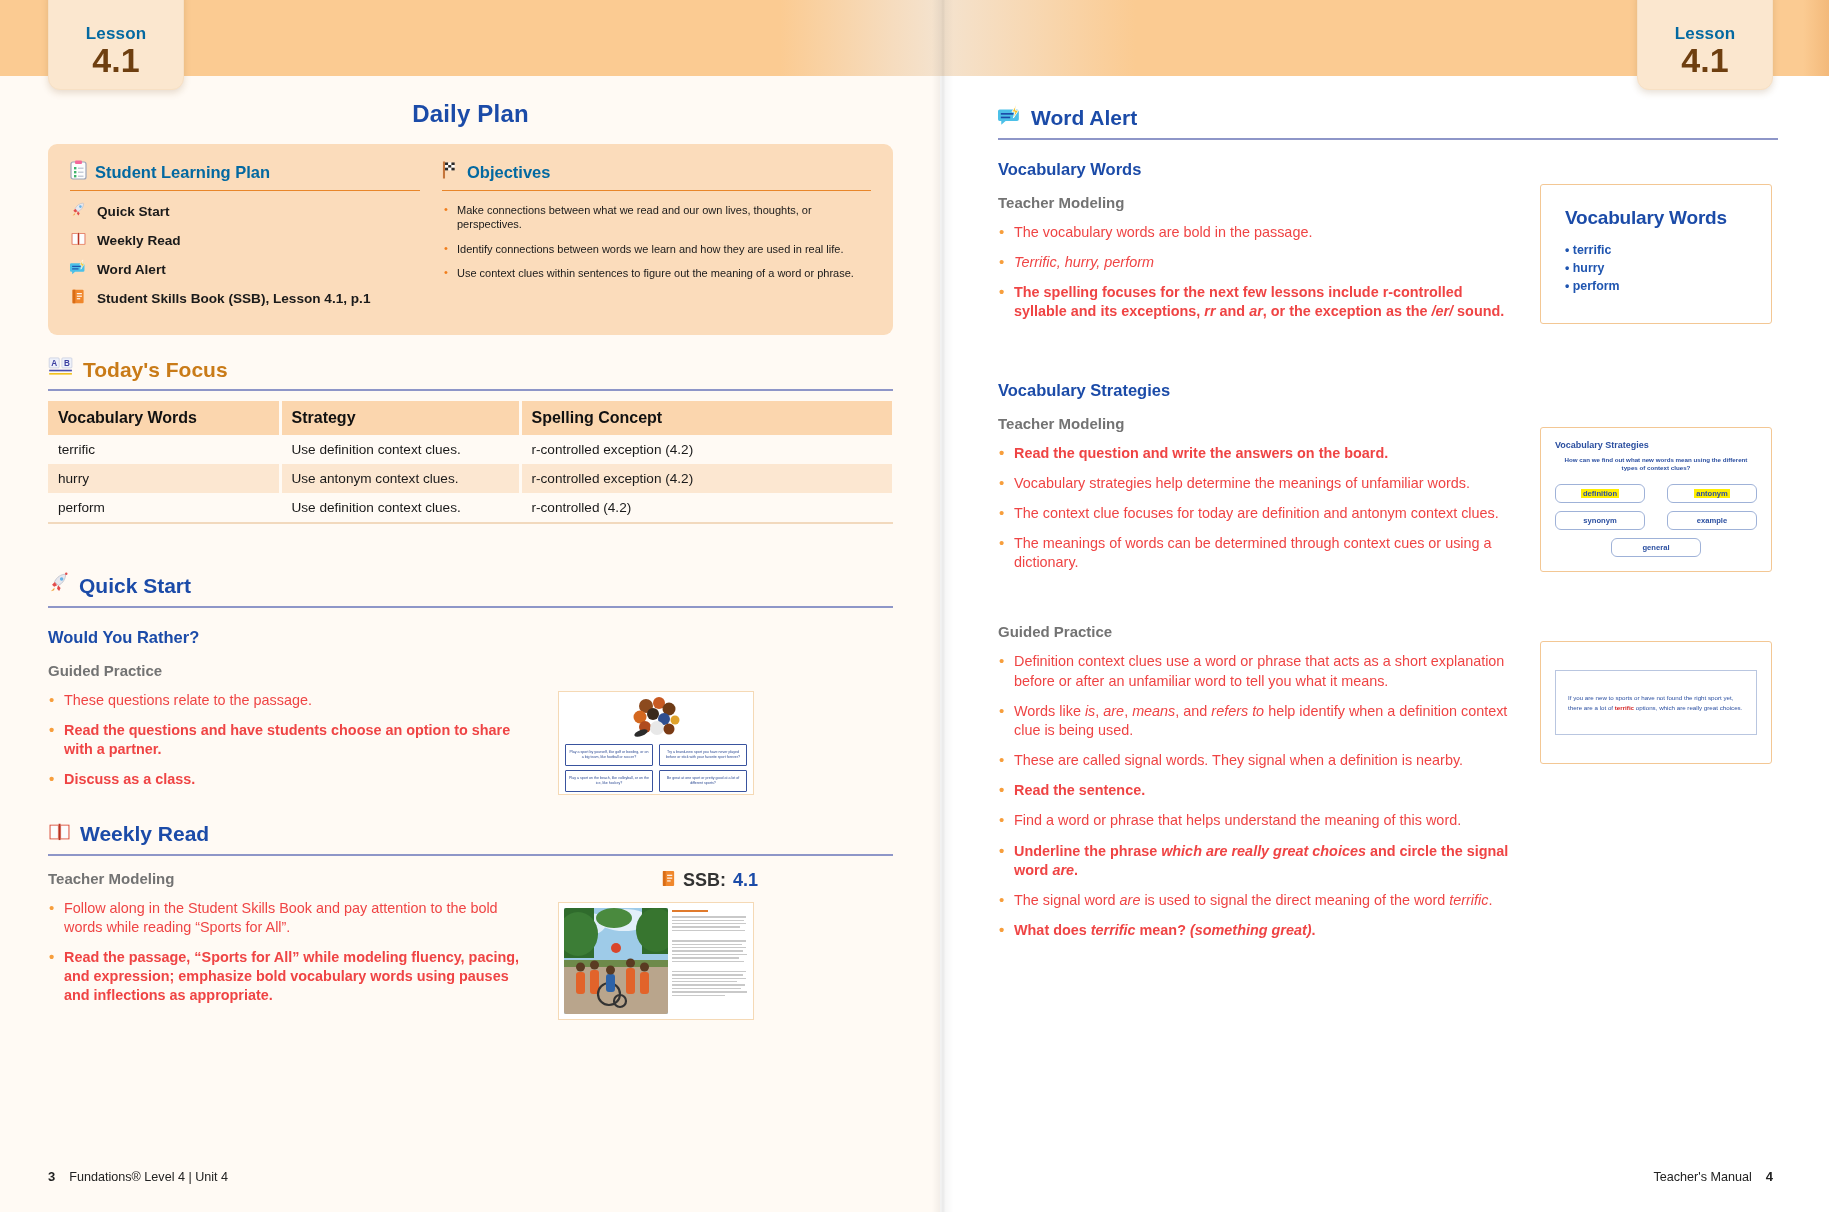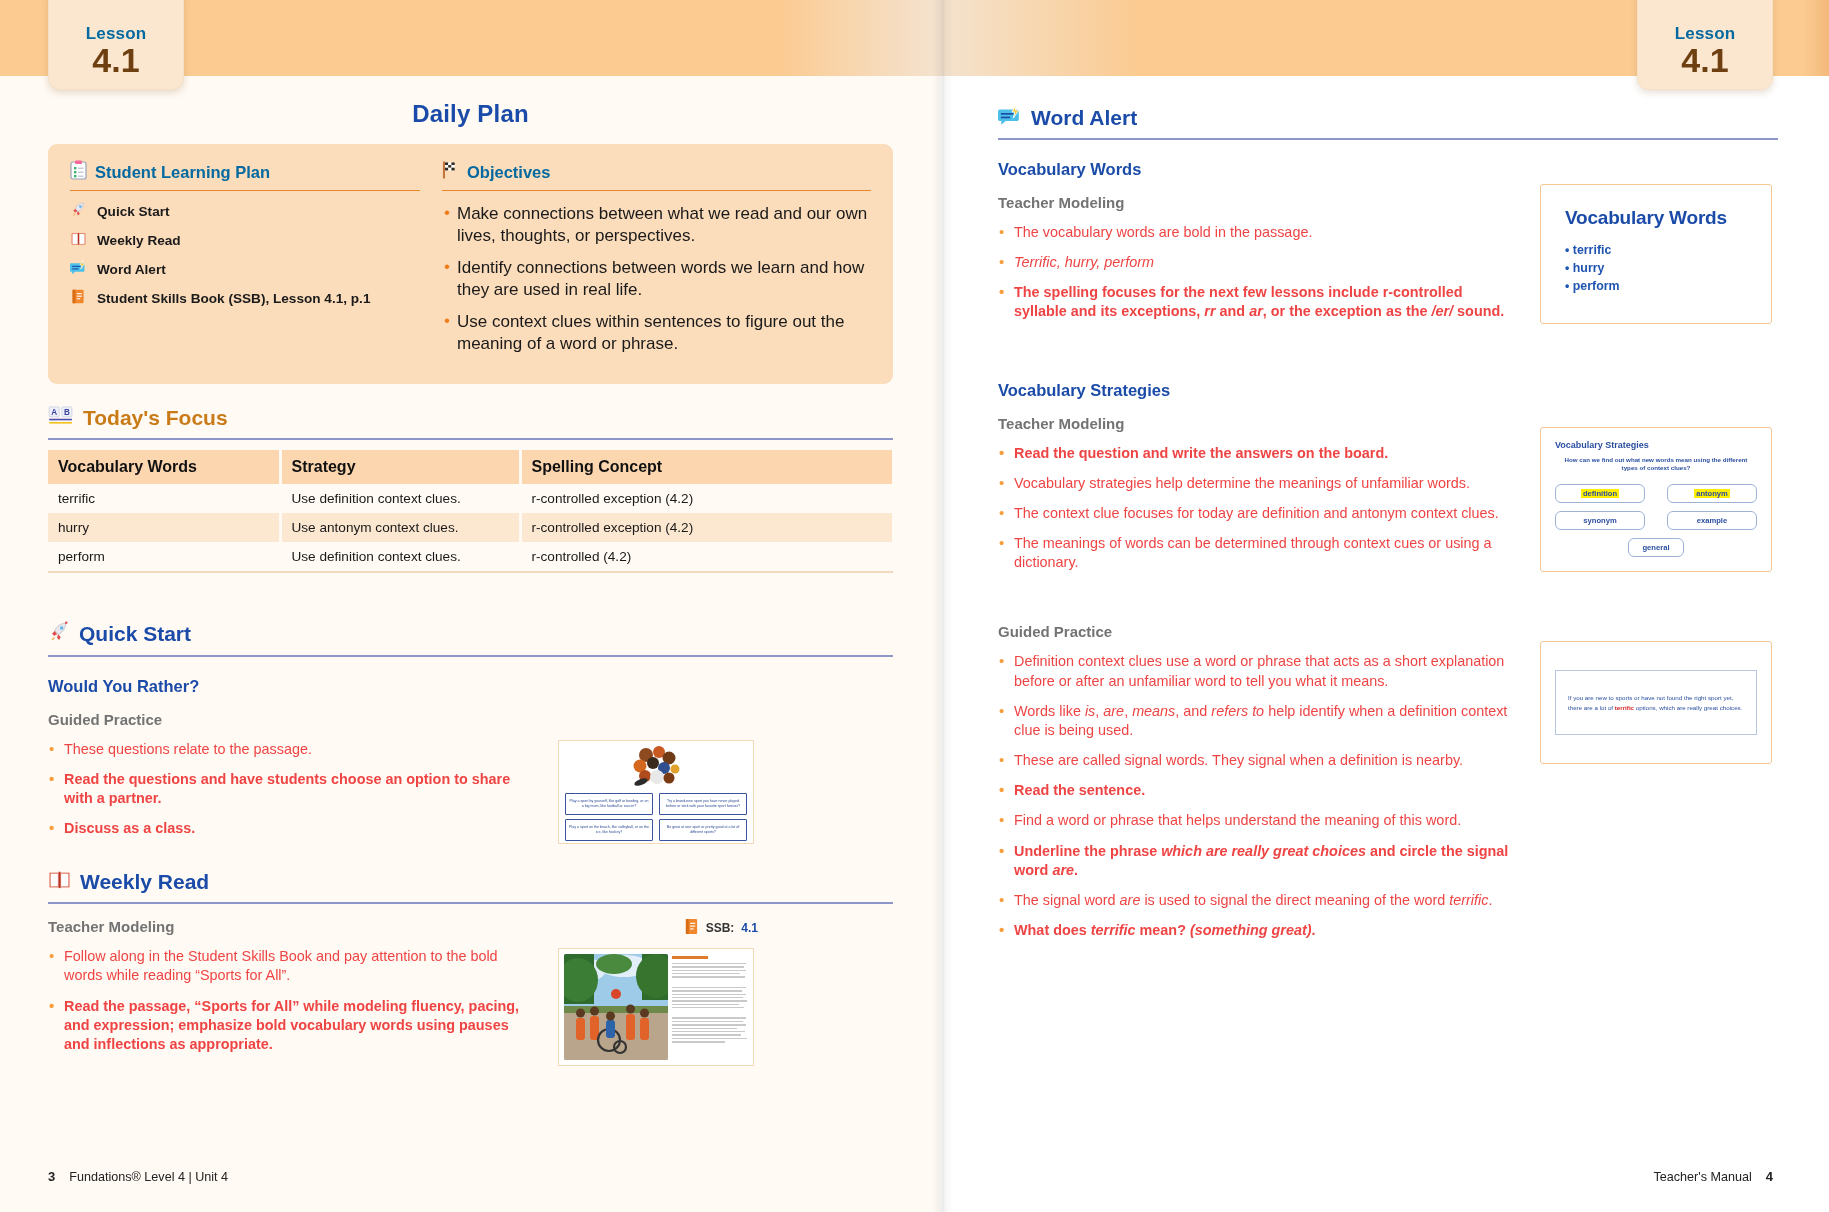--- a/index.html
+++ b/index.html
@@ -95,21 +95,21 @@
     padding-bottom: 6px; border-bottom: 1.6px solid #e8862a;
   }
   .plan-list { list-style:none; margin-top: 10px; }
   .plan-list li {
     display:flex; align-items:center; gap:10px;
     font-size: 13.6px; font-weight: 700; color:#1a1a1a; margin-bottom: 9px;
   }
   .plan-obj { list-style:none; margin-top: 12px; }
   .plan-obj li {
     position:relative; padding-left:15px; margin-bottom: 10px;
-    font-size: 17px; line-height:1.3; color:#1a1a1a;
+    font-size: 11px; line-height:1.3; color:#1a1a1a;
   }
   .plan-obj li::before { content:"•"; position:absolute; left:2px; top:-1px; color:#f07d1b; }
 
   
   table.focus { width: 100%; border-collapse: collapse; margin-top: 10px; }
   table.focus th {
     background:#fbd6ae; text-align:left; font-size:16px; font-weight:800; color:#111;
     padding: 8px 10px; border-right: 3px solid #fffaf4;
   }
   table.focus td {
@@ -130,21 +130,21 @@
   }
   .wyr { width: 196px; height:104px; position: relative; }
   .wyr-balloons { position:absolute; left: 72px; top: 4px; width: 52px; height: 46px; }
   .wyr-grid { position:absolute; left:6px; top: 52px; right:6px; display:grid; grid-template-columns:1fr 1fr; gap:4px 6px; }
   .wyr-cell {
     border:0.8px solid #39539e; color:#2c4a93; font-size:3.6px; line-height:1.35;
     text-align:center; padding:3px 2px; border-radius:1px; min-height:22px;
     display:flex; align-items:center; justify-content:center;
   }
 
-  .ssb-tag { display:flex; align-items:center; gap:7px; justify-content:flex-end; font-size:12px; font-weight:800; color:#333; }
+  .ssb-tag { display:flex; align-items:center; gap:7px; justify-content:flex-end; font-size:18px; font-weight:800; color:#333; }
   .ssb-tag b { color:#1b4ba8; }
   .ssb-thumb { width:196px; height:118px; display:flex; gap:4px; padding:5px; }
   .ssb-photo { width: 104px; height: 100%; border-radius:2px; overflow:hidden; position:relative; background:#8fbcdd; }
   .ssb-text { flex:1; display:flex; flex-direction:column; gap:2px; padding-top:2px; }
   .ssb-text .ln { height:1.4px; background:#c9c9c9; }
   .ssb-text .hd { height:2.6px; background:#e07a2c; width:48%; margin-bottom:2px; }
 
   
   .rp-inner { position:absolute; left:58px; top:0; width:780px; }
   .rp-cols { display:flex; gap: 26px; }
@@ -163,21 +163,21 @@
   .vs-card { padding: 12px 14px 14px 14px; }
   .vs-card .vs-t { font-size: 9px; font-weight:800; color:#2b4fa0; margin-bottom: 6px; }
   .vs-q { font-size: 6.2px; font-weight:700; color:#2b4fa0; text-align:center; line-height:1.35; margin: 0 8px 12px 8px; }
   .vs-grid { display:grid; grid-template-columns: 1fr 1fr; gap: 8px 22px; }
   .vs-chip {
     border:0.9px solid #9fb2d8; border-radius:6px; text-align:center;
     font-size:7.6px; font-weight:800; color:#2b4fa0; padding:4px 2px;
   }
   .vs-chip span.hl { background:#ffee00; padding:0 2px; }
   .vs-general { display:flex; justify-content:center; margin-top:8px; }
-  .vs-general .vs-chip { width: 56px; }
+  .vs-general .vs-chip { width: 90px; }
 
   .sent-card { padding: 28px 14px; display:flex; align-items:center; justify-content:center; min-height:120px; }
   .sent-inner {
     border:0.9px solid #b9c6e0; background:#fff; padding: 22px 12px;
     font-size:6.2px; line-height:1.5; color:#2b4fa0; text-align:left; width:100%;
   }
   .sent-inner .redw { color:#d42222; font-weight:800; }
 
   
   .footer {

